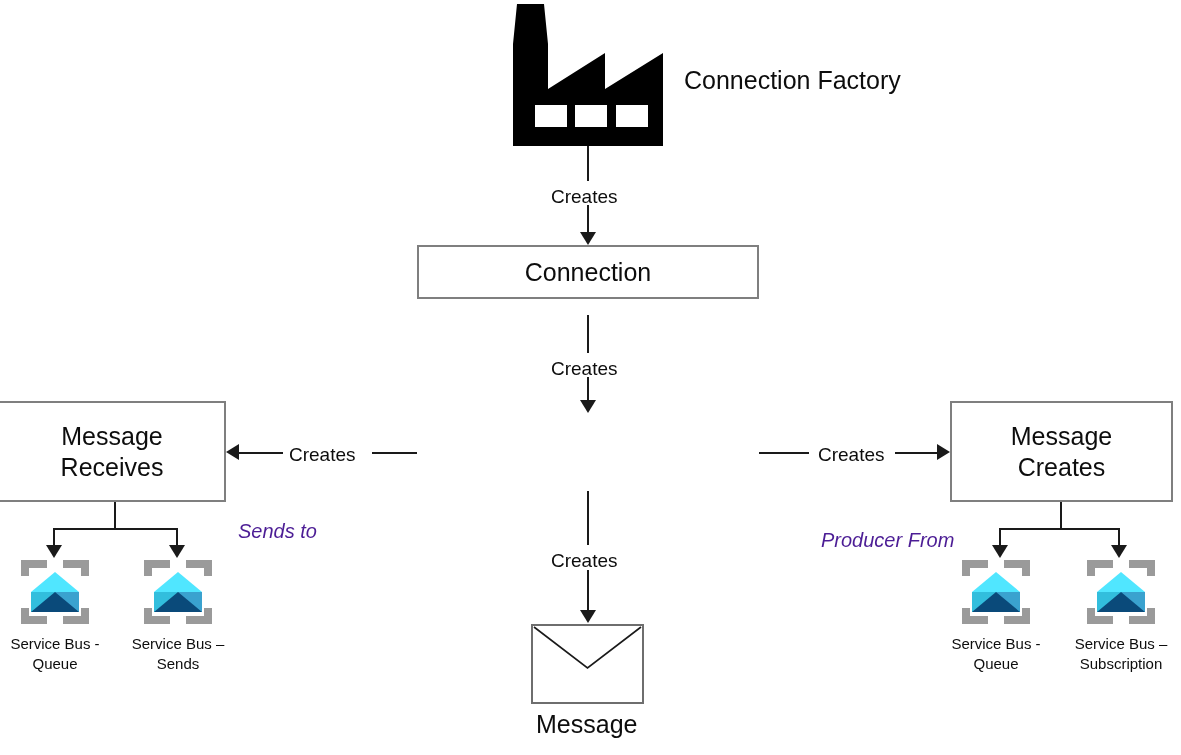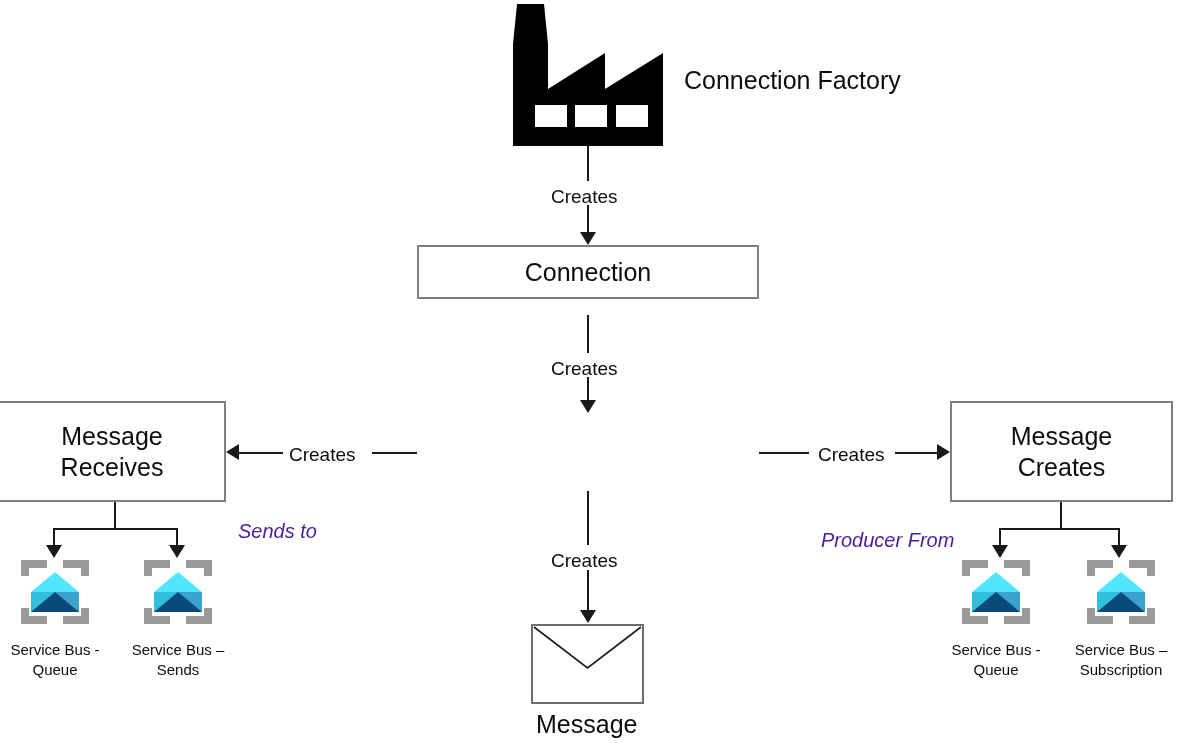--- a/index.html
+++ b/index.html
@@ -99,21 +99,21 @@
 
   
   .sb-node { position: absolute; width: 110px; }
   .sb-icon {
     position: relative;
     width: 72px;
     height: 68px;
     margin: 0 auto;
   }
   .sb-caption {
-    margin-top: 14px;
+    margin-top: 8px;
     text-align: center;
     font-size: 15px;
     line-height: 1.35;
     color: #0d0d0d;
   }
 
   
   .envelope {
     position: absolute;
     box-sizing: border-box;

